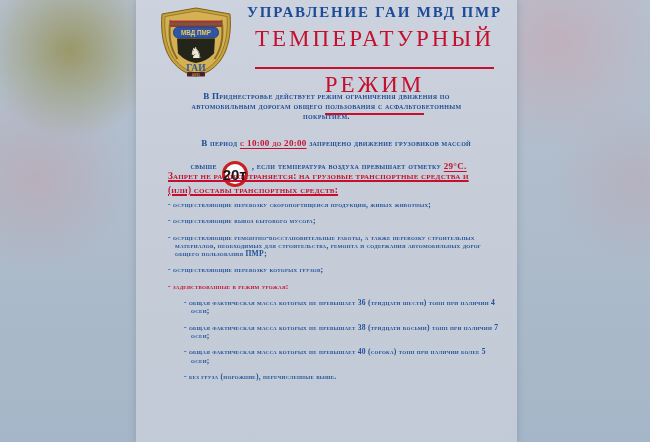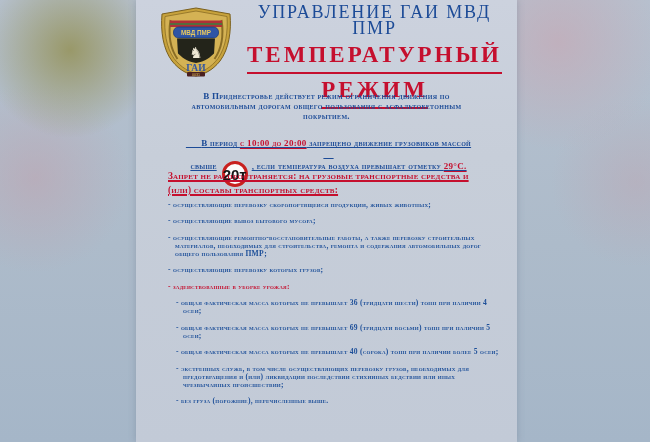--- a/index.html
+++ b/index.html
@@ -16,40 +16,39 @@
   }
   .poster{
     position:absolute;left:136px;top:0;width:381px;height:442px;
     background:linear-gradient(180deg,#ccd2de 0%, #c7ced9 35%, #c2cad7 100%);
     box-shadow:0 0 7px rgba(110,125,145,0.45);
   }
   
   .badge{position:absolute;left:21px;top:6px;width:78px;height:72px;}
   .titles{position:absolute;left:102px;right:6px;top:4px;text-align:center;}
   .agency{
-    font-size:18px;font-weight:normal;color:#1c4b97;letter-spacing:1.8px;line-height:16px;
+    font-size:15px;font-weight:bold;color:#1c4b97;letter-spacing:1.8px;line-height:16px;
   }
   .main-title{margin-top:6px;line-height:26px;}
   .main-title div{margin-bottom:3px;}
   .main-title span{
-    display:inline-block;font-size:23px;font-weight:bold;color:#c50f2e;
-    letter-spacing:3px;border-bottom:2.5px solid #c50f2e;padding-bottom:4px;
+    display:inline-block;font-size:23px;font-weight:normal;color:#c50f2e;
+    letter-spacing:3px;border-bottom:2.5px solid #c50f2e;padding-bottom:15px;
   }
   
   .sc{font-variant:small-caps;}
   .p1{
     position:absolute;top:91px;left:36px;right:36px;text-align:center;
     font-weight:bold;font-size:9px;line-height:10px;color:#1c4b97;
     letter-spacing:0.3px;white-space:pre-wrap;
   }
   .p2{
     position:absolute;top:127px;left:12px;right:8px;text-align:center;
     font-weight:bold;font-size:9px;line-height:11px;color:#1c4b97;
     letter-spacing:0.3px;
-    text-decoration:underline;
   }
   .p2 .line1{white-space:pre-wrap;}
   .p2 .line2{
     display:flex;justify-content:center;height:28px;margin-top:1px;
     white-space:pre-wrap;
   }
   .red-u{color:#c50f2e;text-decoration:underline;text-decoration-thickness:1px;text-underline-offset:2px;}
   .sign{
     flex:0 0 auto;width:26px;height:26px;box-sizing:border-box;border-radius:50%;
     background:#fbfbfb;border:3.5px solid #c8201e;margin:0 4px 4px 5px;
@@ -62,21 +61,21 @@
     position:absolute;top:169px;left:32px;width:302px;
     font-weight:bold;font-size:9.3px;line-height:14px;color:#c50f2e;letter-spacing:0.2px;text-decoration:underline;
   }
   .heading span{text-decoration:underline;text-decoration-thickness:1px;text-underline-offset:2px;}
   .bullets{position:absolute;top:201px;left:32px;right:16px;}
   .bullet{
     font-weight:bold;font-size:7.6px;line-height:8.3px;color:#1d4f99;
     letter-spacing:0.25px;margin-bottom:8px;padding-left:7px;text-indent:-7px;
   }
   .bullet.red{color:#c50f2e;}
-  .bullet.sub{margin-left:8px;}
+  .bullet.sub{margin-left:16px;}
 </style>
 </head>
 <body>
 
 <div class="poster">
 
   <svg class="badge" viewBox="0 0 78 70">
     <path d="M39 1 L73 7 C74.5 24 72 42 63 54 C55 64 47 67 39 69 C31 67 23 64 15 54 C6 42 3.5 24 5 7 Z" fill="#c7a23c" stroke="#7a5f1c" stroke-width="1"></path>
     <path d="M39 4 L70 9.5 C71 24 69 40 61 51.5 C53.5 61 46 64.5 39 66.5 C32 64.5 24.5 61 17 51.5 C9 40 7 24 8 9.5 Z" fill="#d4b254" stroke="#8a6d24" stroke-width="0.8"></path>
     <path d="M13.5 13 C11 29 13.5 42 20.5 52" stroke="#8a6d24" stroke-width="2" fill="none"></path>
@@ -115,21 +114,20 @@
 
   <div class="heading sc">
     <span>Запрет не распространяется: на грузовые транспортные средства и (или) составы транспортных средств:</span>
   </div>
 
   <div class="bullets">
     <div class="bullet sc">- осуществляющие перевозку скоропортящейся продукции, живых животных;</div>
     <div class="bullet sc">- осуществляющие вывоз бытового мусора;</div>
     <div class="bullet sc">- осуществляющие ремонтно-восстановительные работы, а также перевозку строительных материалов, необходимых для строительства, ремонта и содержания автомобильных дорог общего пользования ПМР;</div>
     <div class="bullet sc">- осуществляющие перевозку которых грузов;</div>
-    <div class="bullet sc red">- задействованные в уборке урожая:</div>
+    <div class="bullet sc red">- задействованные в режим урожая:</div>
     <div class="bullet sc sub">- общая фактическая масса которых не превышает 36 (тридцати шести) тонн при наличии 4 осей;</div>
-    <div class="bullet sc sub">- общая фактическая масса которых не превышает 69 (тридцати восьми) тонн при наличии 5 осей;</div>
+    <div class="bullet sc sub">- общая фактическая масса которых не превышает 38 (тридцати восьми) тонн при наличии 7 осей;</div>
     <div class="bullet sc sub">- общая фактическая масса которых не превышает 40 (сорока) тонн при наличии более 5 осей;</div>
-    <div class="bullet sc sub">- экстренных служб, в том числе осуществляющих перевозку грузов, необходимых для предотвращения и (или) ликвидации последствий стихийных бедствий или иных чрезвычайных происшествий;</div>
     <div class="bullet sc sub">- без груза (порожние), перечисленные выше.</div>
   </div>
 
 </div>
 
 </body></html>

